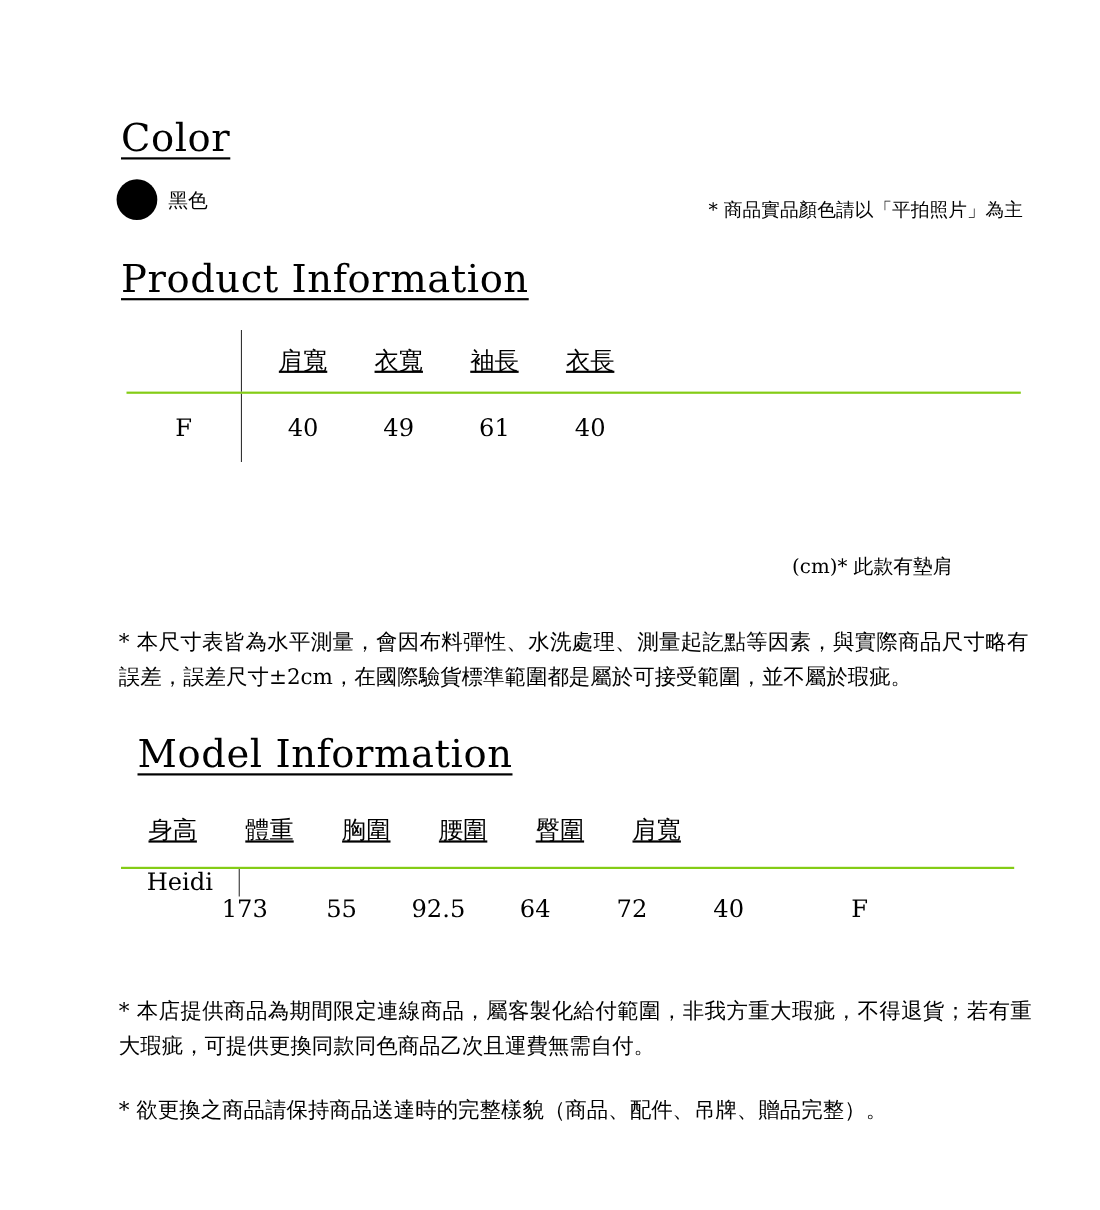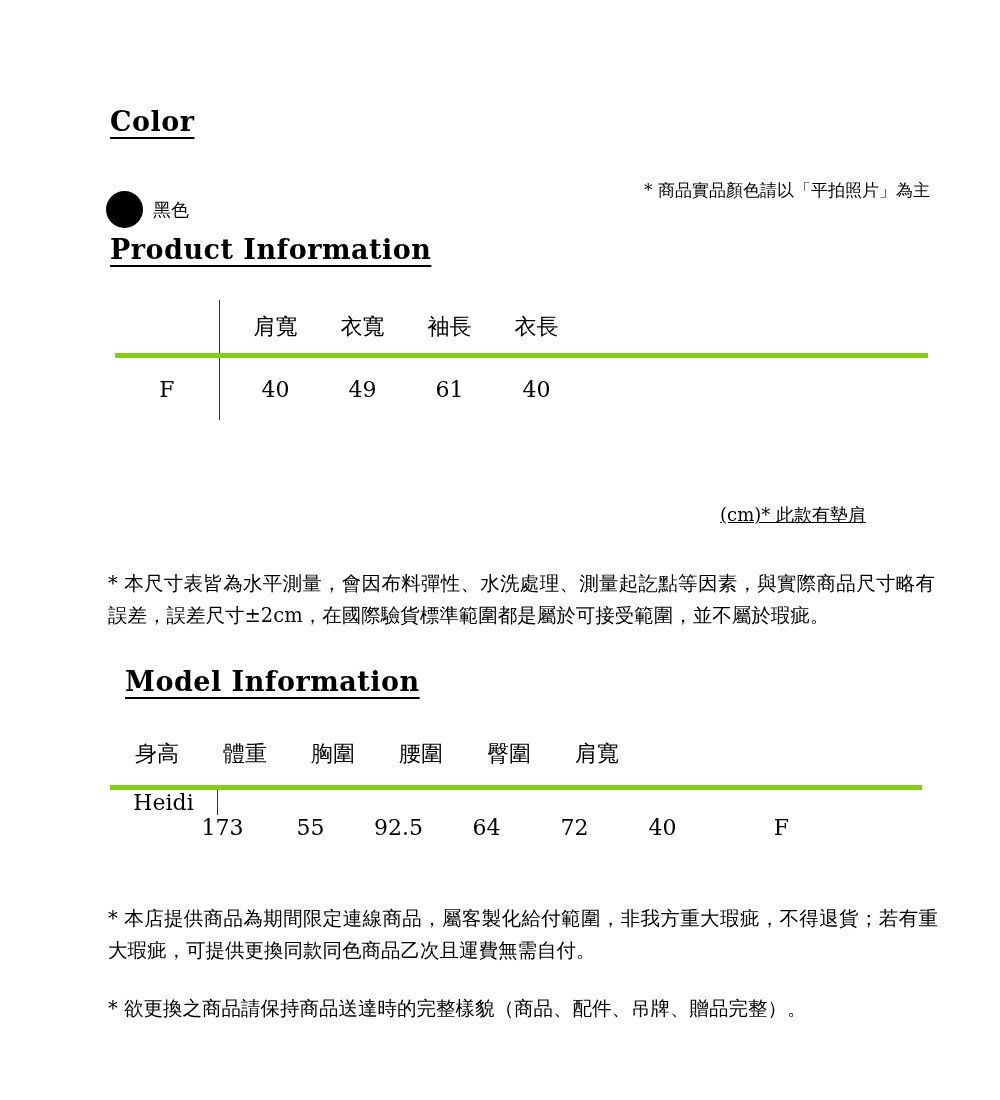--- a/index.html
+++ b/index.html
@@ -8,50 +8,50 @@
     position: relative;
     background: #ffffff;
     color: #000000;
     font-family: "DejaVu Serif", "Liberation Serif", serif;
     overflow: hidden;
   }
   .abs { position: absolute; }
 
   
   .section-heading {
-    font-size: 27px;
-    font-weight: bold;
+    font-size: 35px;
+    font-weight: normal;
     letter-spacing: 0.5px;
     text-decoration: underline;
     text-decoration-thickness: 1.5px;
     text-underline-offset: 6px;
     white-space: nowrap;
   }
 
   
-  .swatch-row { display: flex; align-items: center; margin-top: 28px; }
+  .swatch-row { display: flex; align-items: center; }
   .swatch-circle {
     width: 37px; height: 37px;
     border-radius: 50%;
     background: #000;
     flex: 0 0 auto;
   }
   .swatch-label { font-size: 18px; margin-left: 10px; }
 
   .color-note {
     font-size: 17px;
     text-decoration-thickness: 1px;
     text-underline-offset: 4px;
     white-space: nowrap;
   }
 
   
   .info-table { display: block; }
   .t-row { display: flex; align-items: center; }
-  .t-row.header { border-bottom: 5px solid #84cc16; }
+  .t-row.header { border-bottom: 2px solid #84cc16; text-decoration: underline; }
   .label-cell {
     display: flex; align-items: center; justify-content: center;
     align-self: stretch;
     border-right: 1px solid #333;
     font-size: 22px;
   }
   .cells { display: flex; align-items: center; }
   .cell {
     text-align: center;
     font-size: 22px;
@@ -68,21 +68,21 @@
 
   
   .model-table { width: 812px; }
   .model-table .t-row.header { height: 68px; }
   .model-table .t-row.data { height: 76px; flex-direction: column; }
   .model-table .label-cell { width: 108px; }
   .model-table .cells { padding-left: 3px; align-items: flex-end; }
   .model-table .cell { width: 88px; }
   .model-table .cell.wide { width: 150px; }
 
-  .unit-note { font-size: 18px; white-space: nowrap; text-decoration: underline; }
+  .unit-note { font-size: 18px; white-space: nowrap; }
 
   .body-note {
     font-size: 19.5px;
     line-height: 32px;
     text-align: justify;
   }
 </style>
 </head>
 <body>
 

